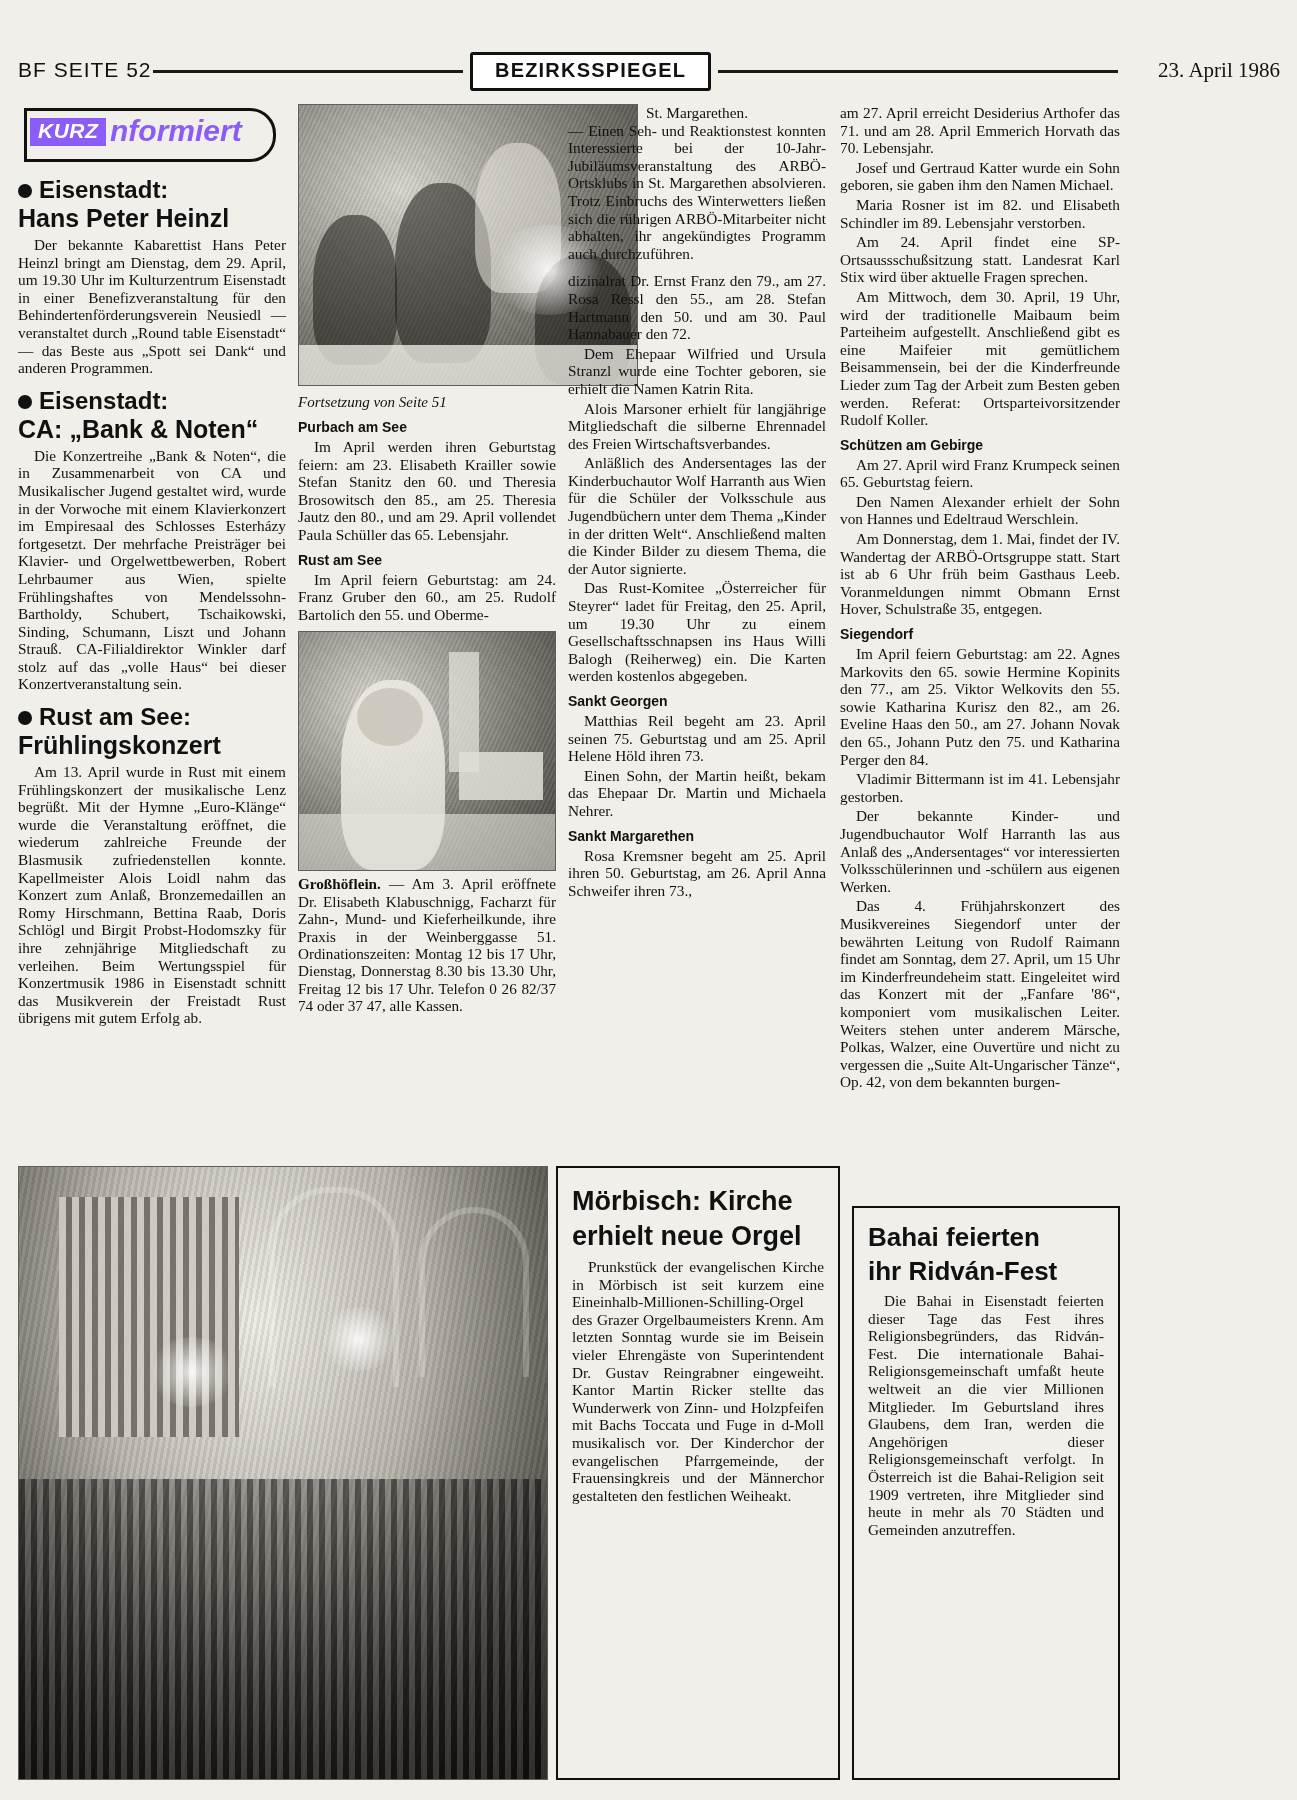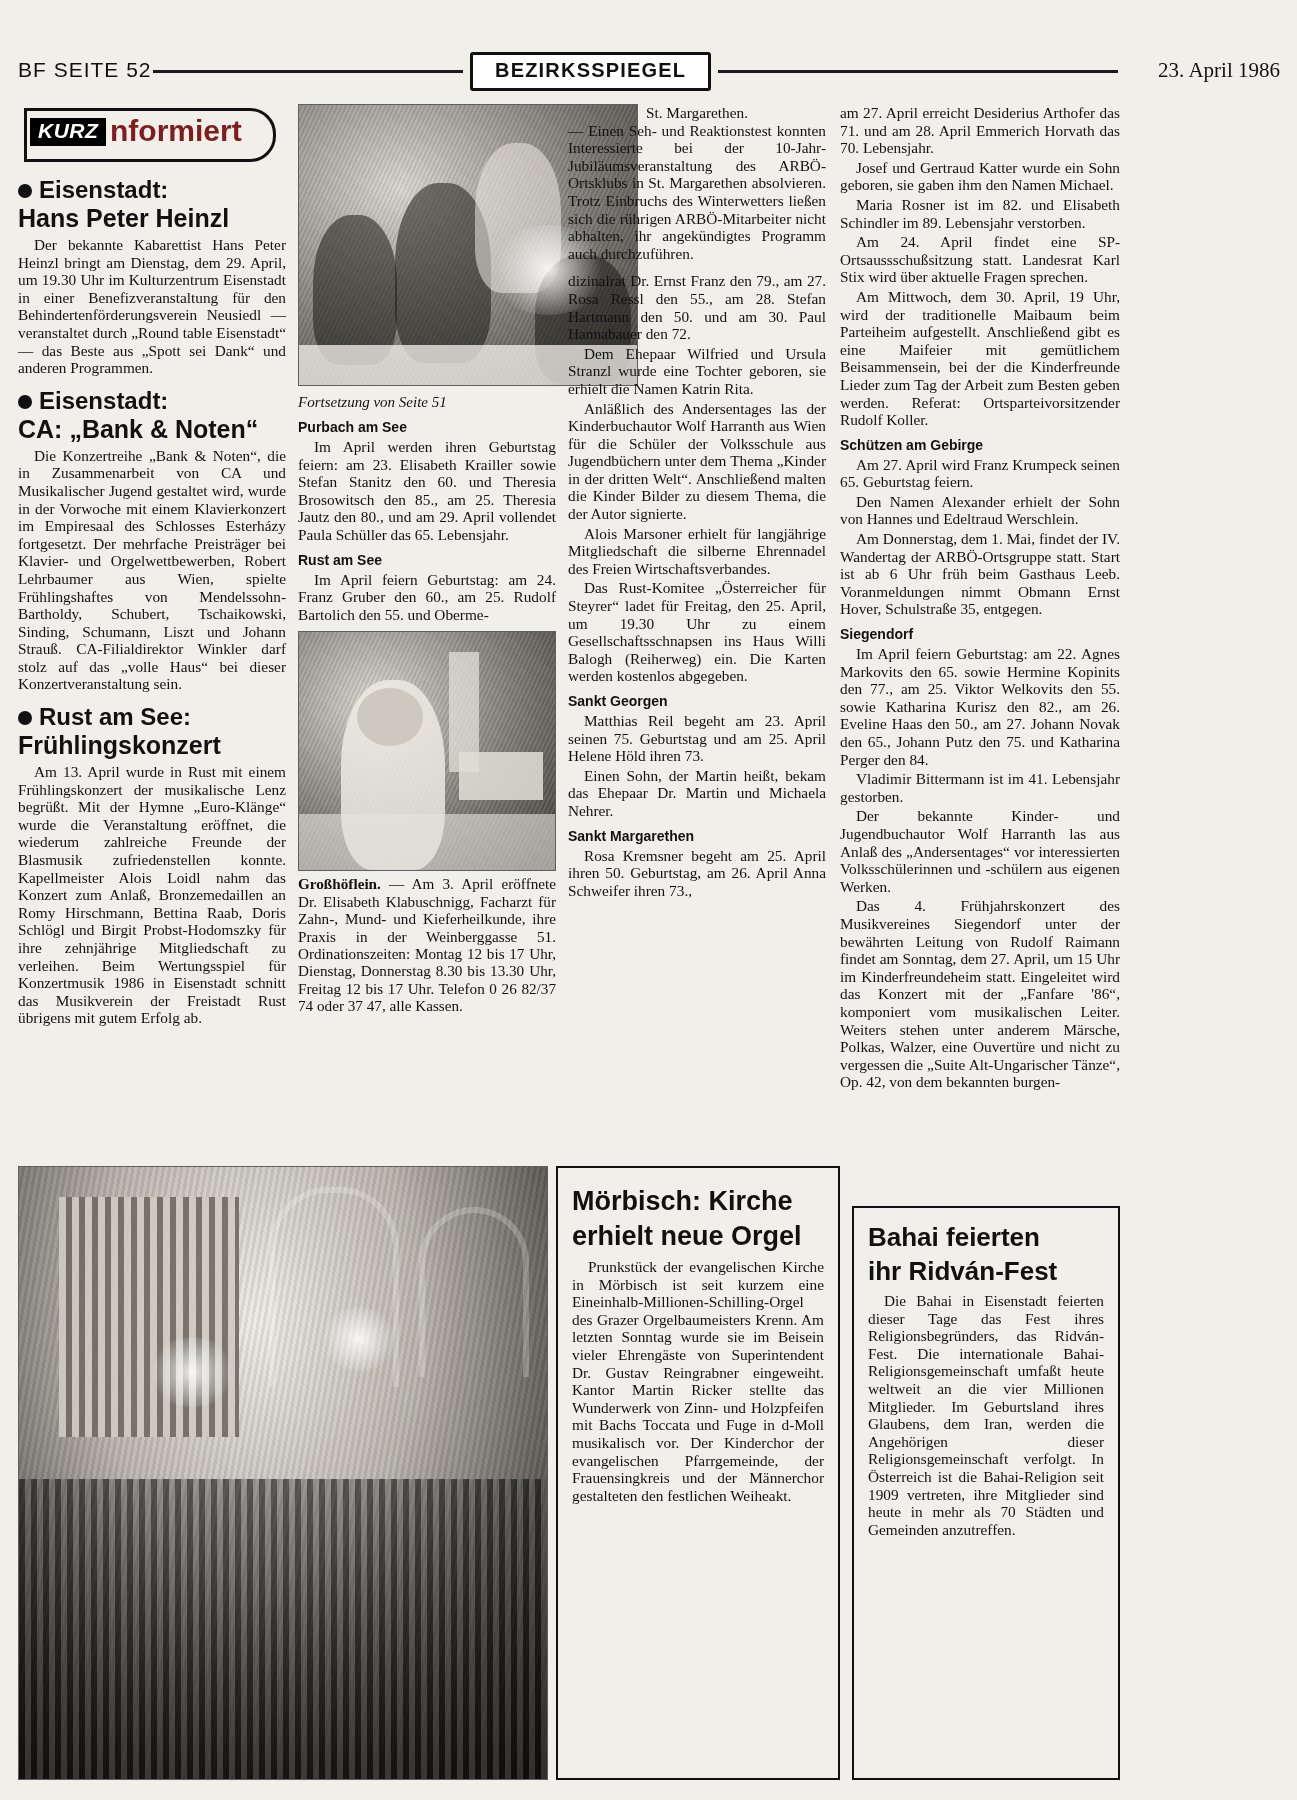--- a/index.html
+++ b/index.html
@@ -104,32 +104,32 @@
     position: relative; width: 262px; height: 62px; margin-bottom: 4px;
   }
   .kurz-outline {
     position: absolute; left: 6px; top: 4px; width: 252px; height: 54px;
     border: 3px solid #111;
     border-radius: 0 26px 26px 0;
     background: transparent;
   }
   .kurz-black {
     position: absolute; left: 12px; top: 14px;
-    background: #000000; color: #fff;
+    background: #8b5cf6; color: #fff;
     font-family: "Liberation Sans", sans-serif;
     font-weight: bold; font-style: italic;
     font-size: 21px; letter-spacing: 0.5px;
     padding: 1px 8px 3px 8px;
   }
   .kurz-word {
     position: absolute; left: 92px; top: 10px;
     font-family: "Liberation Sans", sans-serif;
-    font-weight: bold; 
+    font-weight: bold; font-style: italic;
     font-size: 30px;
-    color: #7f1d1d;
+    color: #8b5cf6;
   }
 
   
   .photo {
     position: relative;
     background: #8d8d8d;
     border: 1px solid #5f5f5f;
     overflow: hidden;
   }
   .ph-noise {
@@ -272,22 +272,22 @@
 
   <div class="col col3">
 
     <div id="box-margarethen">
       <p class="body-txt" style="text-align:center; margin-bottom:0;">St. Margarethen.</p>
       <p class="body-txt">— Einen Seh- und Reaktionstest konnten Interessierte bei der 10-Jahr-Jubiläumsveranstaltung des ARBÖ-Ortsklubs in St. Margarethen absolvieren. Trotz Einbruchs des Winterwetters ließen sich die rührigen ARBÖ-Mitarbeiter nicht abhalten, ihr angekündigtes Programm auch durchzuführen.</p>
     </div>
 
     <p class="body-txt" style="margin-top:10px;">dizinalrat Dr. Ernst Franz den 79., am 27. Rosa Ressl den 55., am 28. Stefan Hartmann den 50. und am 30. Paul Hannabauer den 72.</p>
     <p class="body-txt indent">Dem Ehepaar Wilfried und Ursula Stranzl wurde eine Tochter geboren, sie erhielt die Namen Katrin Rita.</p>
+    <p class="body-txt indent">Alois Marsoner erhielt für langjährige Mitgliedschaft die silberne Ehrennadel des Freien Wirtschaftsverbandes.</p>
     <p class="body-txt indent">Anläßlich des Andersentages las der Kinderbuchautor Wolf Harranth aus Wien für die Schüler der Volksschule aus Jugendbüchern unter dem Thema „Kinder in der dritten Welt“. Anschließend malten die Kinder Bilder zu diesem Thema, die der Autor signierte.</p>
-    <p class="body-txt indent">Alois Marsoner erhielt für langjährige Mitgliedschaft die silberne Ehrennadel des Freien Wirtschaftsverbandes.</p>
     <p class="body-txt indent">Das Rust-Komitee „Österreicher für Steyrer“ ladet für Freitag, den 25. April, um 19.30 Uhr zu einem Gesellschaftsschnapsen ins Haus Willi Balogh (Reiherweg) ein. Die Karten werden kostenlos abgegeben.</p>
 
     <div class="h-sub">Sankt Georgen</div>
     <p class="body-txt indent">Matthias Reil begeht am 23. April seinen 75. Geburtstag und am 25. April Helene Höld ihren 73.</p>
     <p class="body-txt indent">Einen Sohn, der Martin heißt, bekam das Ehepaar Dr. Martin und Michaela Nehrer.</p>
 
     <div class="h-sub">Sankt Margarethen</div>
     <p class="body-txt indent">Rosa Kremsner begeht am 25. April ihren 50. Geburtstag, am 26. April Anna Schweifer ihren 73.,</p>
   </div>
 

